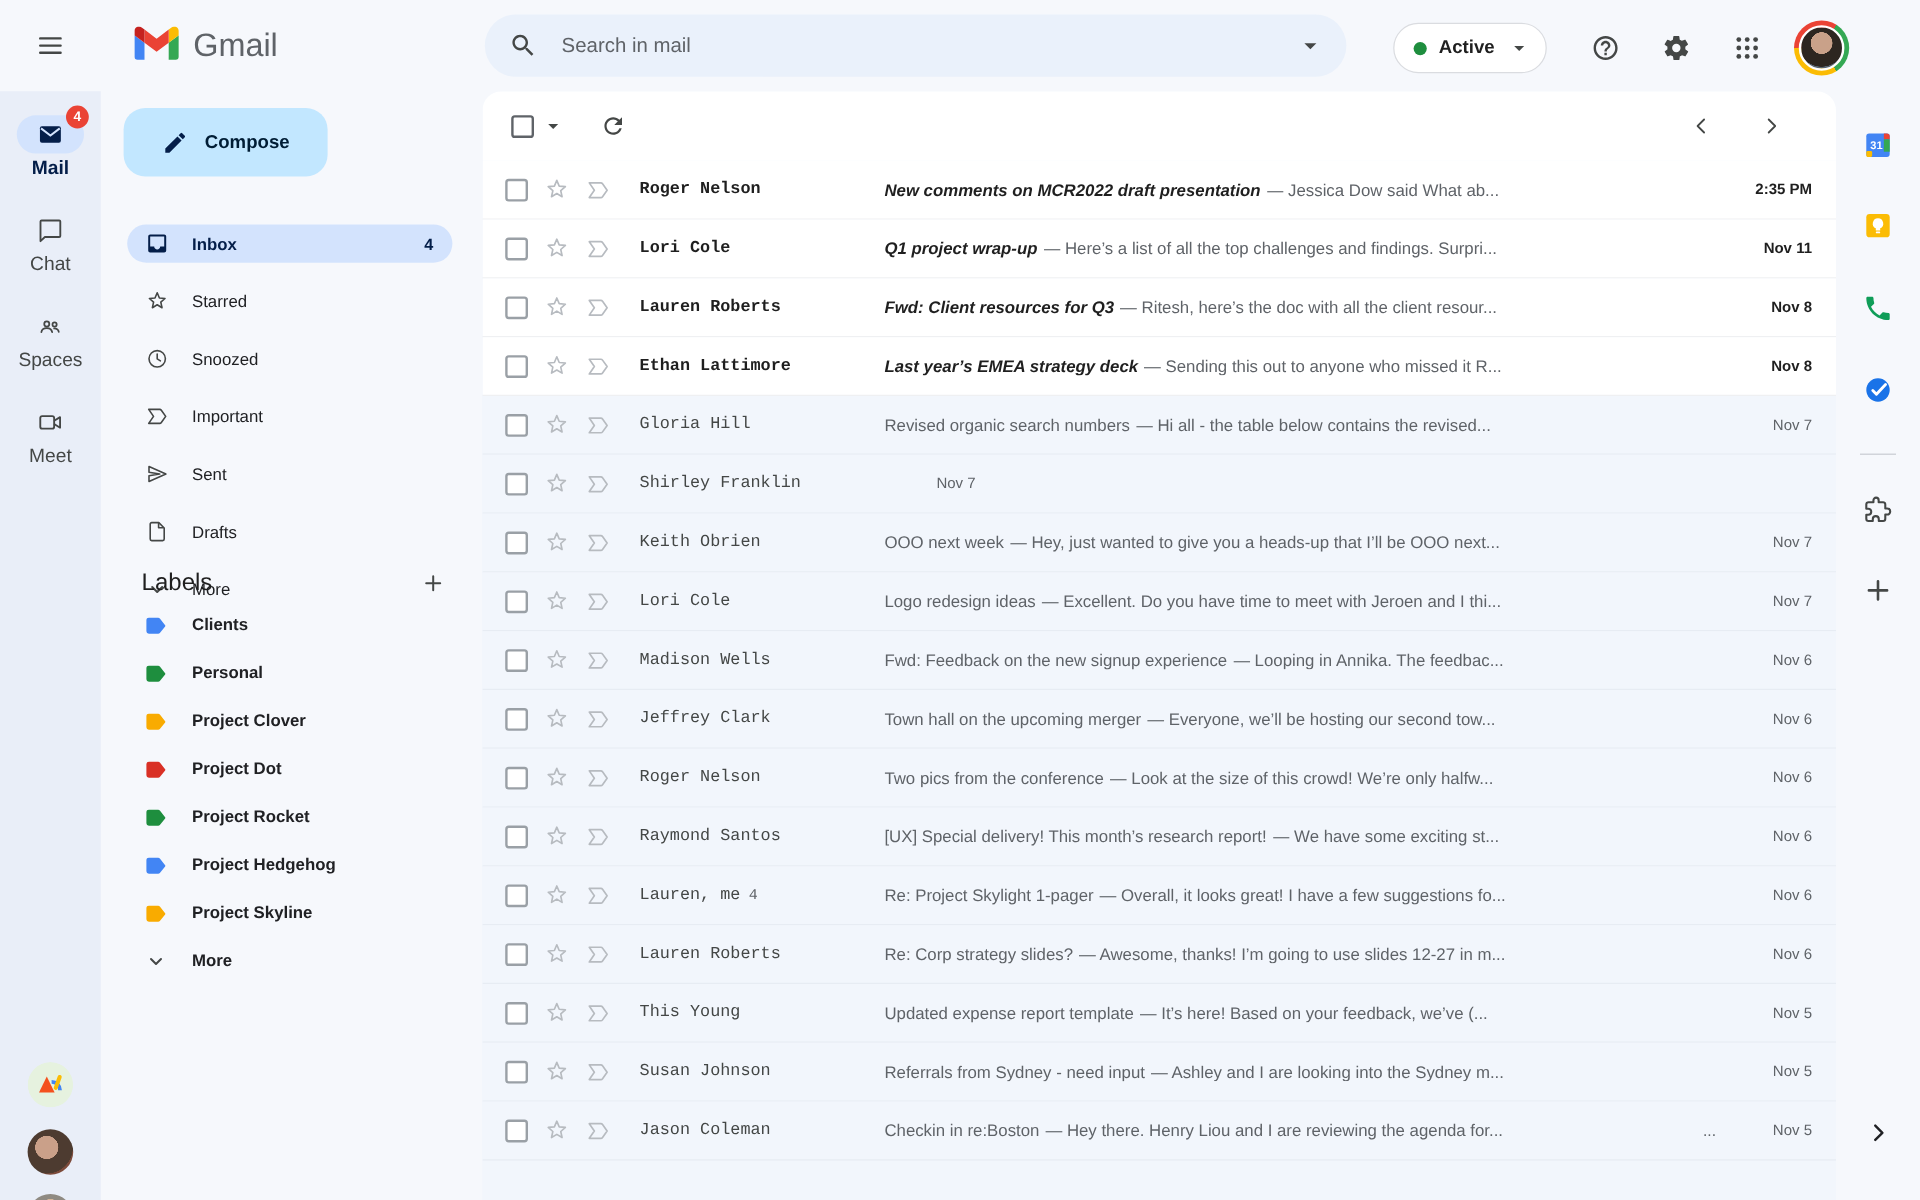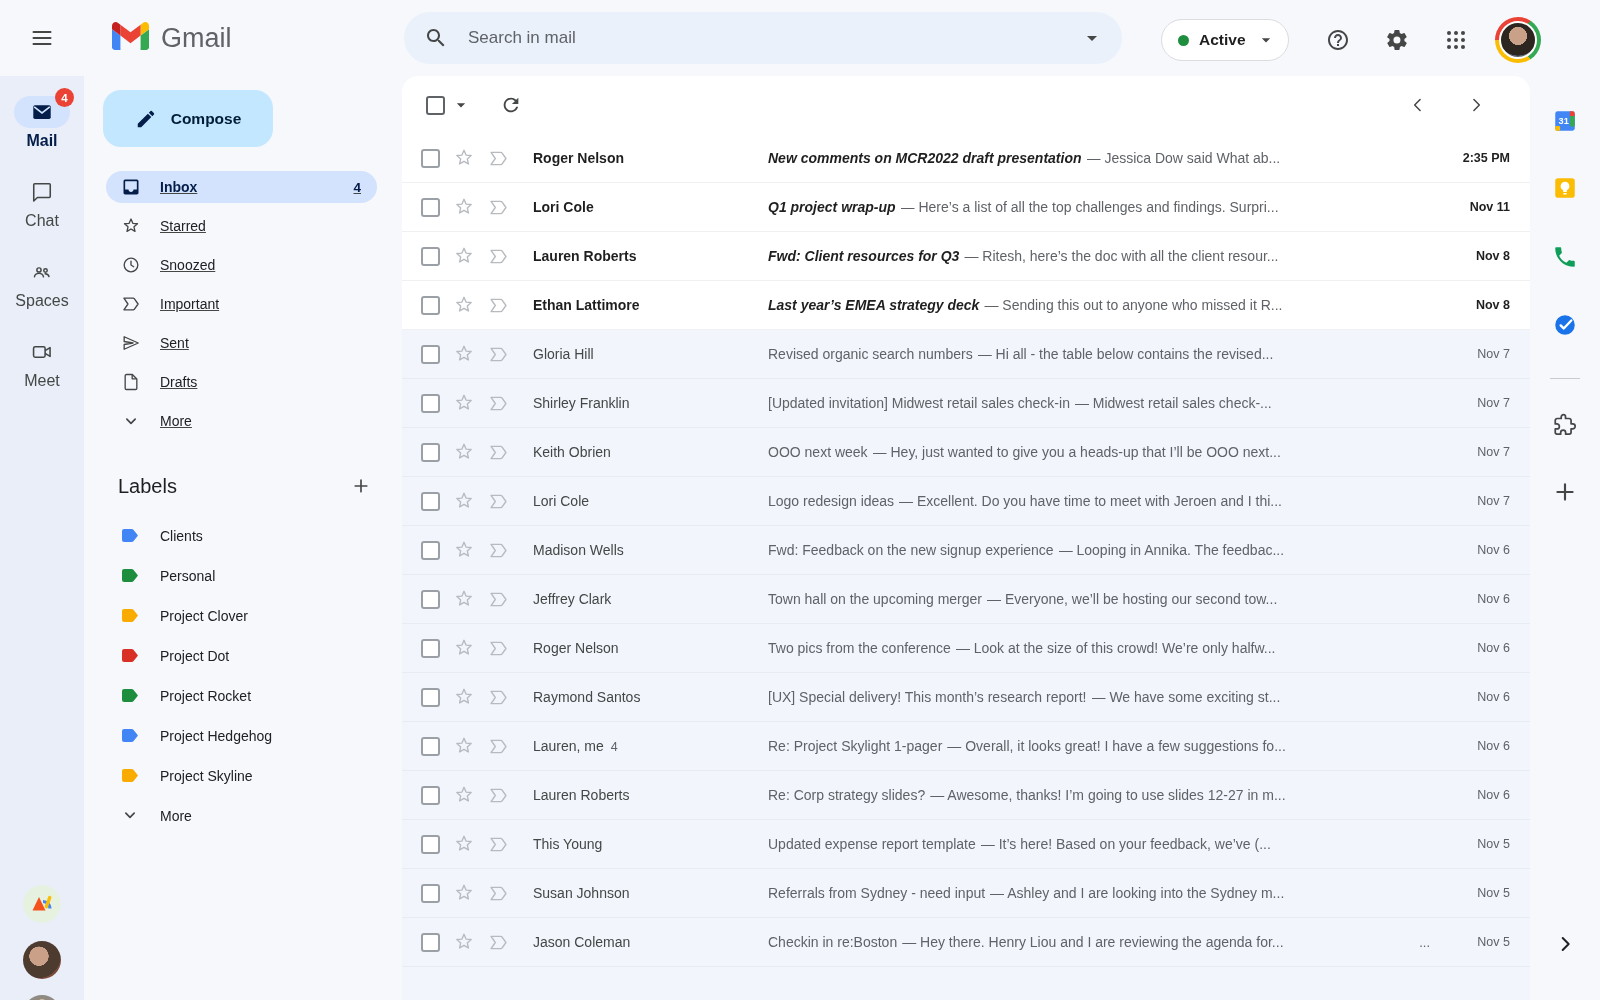--- a/index.html
+++ b/index.html
@@ -35,51 +35,51 @@
   .rail-bottom{position:absolute;left:0;width:84px;display:flex;justify-content:center;}
   .mini-avatar{width:38px;height:38px;border-radius:50%;cursor:pointer;overflow:hidden;}
   .mini-avatar.p1{background:radial-gradient(circle at 42% 40%,#caa089 0 30%,#4d3b30 31% 68%,#7c4a3a 69%);}
   .mini-avatar.p2{background:radial-gradient(circle at 50% 36%,#d8b79a 0 30%,#8f8a82 31% 60%,#5e6a75 61%);}
 
   
   .drawer{position:absolute;left:84px;top:76px;width:318px;height:924px;}
   .compose{position:absolute;left:19px;top:14px;width:170px;height:57px;border-radius:18px;background:var(--compose-bg,#c2e7ff);border:none;display:flex;align-items:center;justify-content:center;gap:14px;cursor:pointer;color:#041e49;}
   .compose-label{font-size:15.5px;font-weight:bold;color:#001d35;font-family:inherit;}
   .navlist{position:absolute;left:0;top:95px;width:318px;}
-  .nav-item{margin:0 25px 7px 22px;height:32px;border-radius:16px;display:flex;align-items:center;padding:0 16px 0 14px;cursor:pointer;color:#444746;text-decoration:underline;}
+  .nav-item{margin:16px 25px 7px 22px;height:32px;border-radius:16px;display:flex;align-items:center;padding:0 16px 0 14px;cursor:pointer;color:#444746;}
   .nav-item .nav-ic{width:22px;height:22px;display:flex;align-items:center;justify-content:center;margin-right:18px;}
   .nav-item .nav-label{flex:1;font-size:14px;color:#202124;}
   .nav-item .nav-count{font-size:13.5px;font-weight:bold;color:#041e49;}
   .nav-item.selected{background:var(--selected-bg,#d3e3fd);}
   .nav-item.selected .nav-label{font-weight:bold;color:#041e49;}
   .nav-item.selected .nav-ic{color:#041e49;}
   .labels-head{display:flex;align-items:center;margin:26px 25px 10px 34px;}
   .labels-title{flex:1;font-size:20px;font-weight:500;color:#1f1f1f;}
   .labels-add{width:32px;height:32px;color:#444746;}
-  .label-item{margin:0 25px 8px 22px;height:32px;border-radius:16px;display:flex;align-items:flex-end;padding:0 16px 0 14px;cursor:pointer;}
+  .label-item{margin:0 25px 8px 22px;height:32px;border-radius:16px;display:flex;align-items:flex-start;padding:0 16px 0 14px;cursor:pointer;font-weight:bold;}
   .label-item .tag-ic{width:22px;height:18px;margin-right:18px;display:flex;align-items:center;}
   .label-item .label-name{font-size:14px;color:#202124;}
 
   
   .card{position:absolute;left:402px;top:76px;width:1128px;height:924px;background:#f2f6fc;border-radius:16px 16px 0 0;overflow:hidden;}
   .toolbar{height:58px;background:#fff;display:flex;align-items:center;padding:0 38px 0 24px;}
   .cbx{width:19px;height:19px;border:2px solid #5f6368;border-radius:3px;background:#fff;cursor:pointer;}
   .tb-caret{margin-left:6px;color:#444746;display:flex;cursor:pointer;}
   .tb-refresh{margin-left:22px;width:36px;height:36px;}
   .tb-pager{margin-left:auto;display:flex;gap:26px;color:#444746;}
   .tb-pager .iconbtn{width:32px;height:32px;}
 
   .rows{}
   .row{height:49px;display:flex;align-items:center;padding:0 20px 0 19px;background:#f2f6fc;border-bottom:1px solid rgba(95,110,130,0.07);cursor:pointer;}
   .row.unread{background:#fff;border-bottom:1px solid rgba(95,110,130,0.10);}
   .row .cbx{width:19px;height:19px;border:2px solid #9aa0a6;flex:none;}
   .row .row-ic{width:22px;height:22px;flex:none;color:#b7bbc0;display:flex;align-items:center;justify-content:center;}
   .row .star-ic{margin-left:13px;}
   .row .imp-ic{margin-left:12px;}
-  .row .sender{width:235px;flex:none;margin-left:24px;font-size:14px;color:#444746;white-space:nowrap;overflow:hidden;display:flex;align-items:baseline;gap:7px;}
+  .row .sender{width:204px;flex:none;margin-left:24px;font-size:14px;color:#444746;white-space:nowrap;overflow:hidden;display:flex;align-items:baseline;gap:7px;font-family:Liberation Mono, monospace;}
   .row .thread-count{font-size:12.5px;color:#5f6368;}
   .row .subjsnip{flex:1;min-width:0;display:flex;white-space:nowrap;overflow:hidden;font-size:14px;}
   .row .subject{color:#5f6368;flex:none;}
   .row .snippet{color:#5f6368;overflow:hidden;text-overflow:ellipsis;margin-left:5px;min-width:0;}
   .row .extra{flex:none;color:#5f6368;font-size:13px;margin:0 4px 0 10px;}
   .row .date{flex:none;min-width:62px;margin-left:14px;text-align:right;font-size:12.5px;color:#5f6368;}
   .row.unread .sender{color:#1f1f1f;font-weight:bold;}
   .row.unread .subject{color:#1f1f1f;font-weight:bold;font-style:italic;}
   .row.unread .date{color:#1f1f1f;font-weight:bold;}
 
@@ -572,24 +572,20 @@
           </span>
           <span class="row-ic imp-ic">
             <svg viewBox="0 0 24 24" width="21" height="21" fill="none" stroke="currentColor" stroke-width="1.6" stroke-linejoin="round">
               <path d="M3.5 18.99l11 .01c.67 0 1.27-.33 1.63-.84L20.5 12l-4.37-6.16c-.36-.51-.96-.84-1.63-.84l-11 .01L8.34 12 3.5 18.99z"></path>
             </svg>
           </span>
           <span class="sender">
             <span>Shirley Franklin</span>
 
           </span>
-          <span class="subjsnip">
-            <span class="subject">[Updated invitation] Midwest retail sales check-in</span>
-            <span class="snippet">— Midwest retail sales check-...</span>
-          </span>
 
           <span class="date">Nov 7</span>
         </div>
 
         <div class="row">
           <span class="cbx"></span>
           <span class="row-ic star-ic">
             <svg viewBox="0 0 24 24" width="22" height="22" fill="none" stroke="currentColor" stroke-width="1.5" stroke-linejoin="round">
               <path d="M12 3.6l2.2 5.2 5.6.5-4.2 3.7 1.2 5.5L12 15.6l-4.8 2.9 1.2-5.5-4.2-3.7 5.6-.5z"></path>
             </svg>

